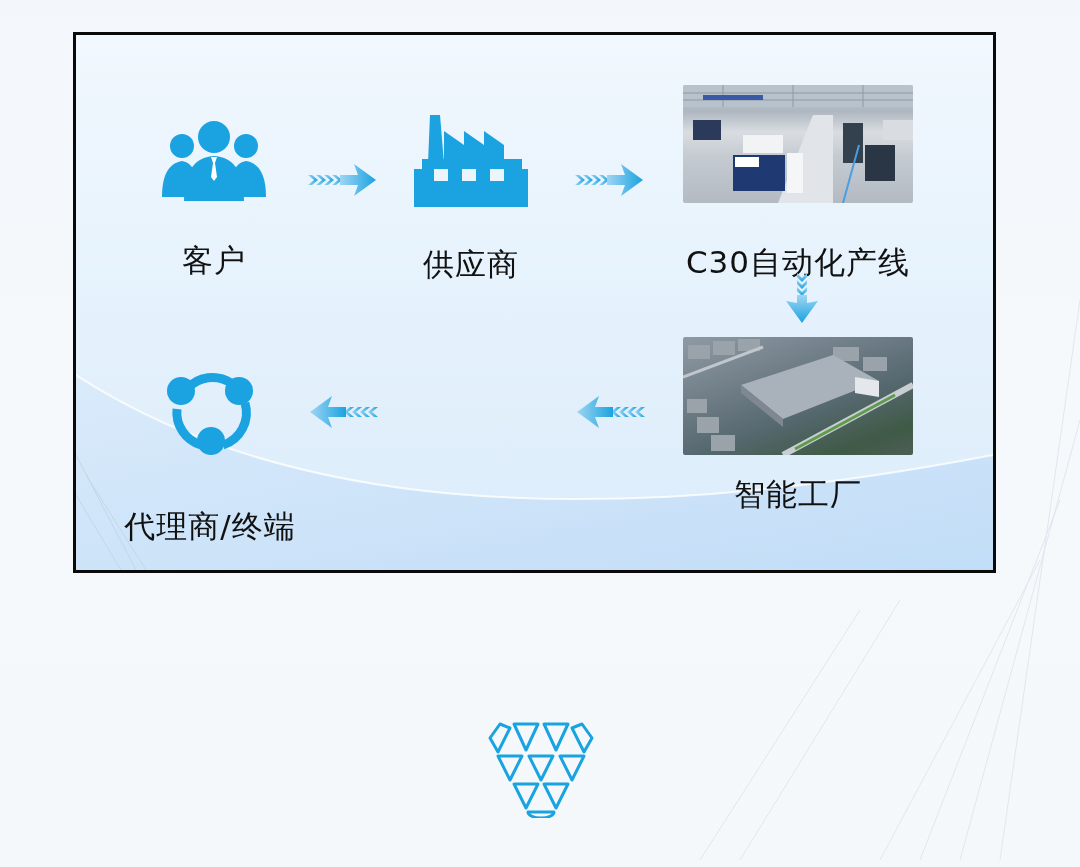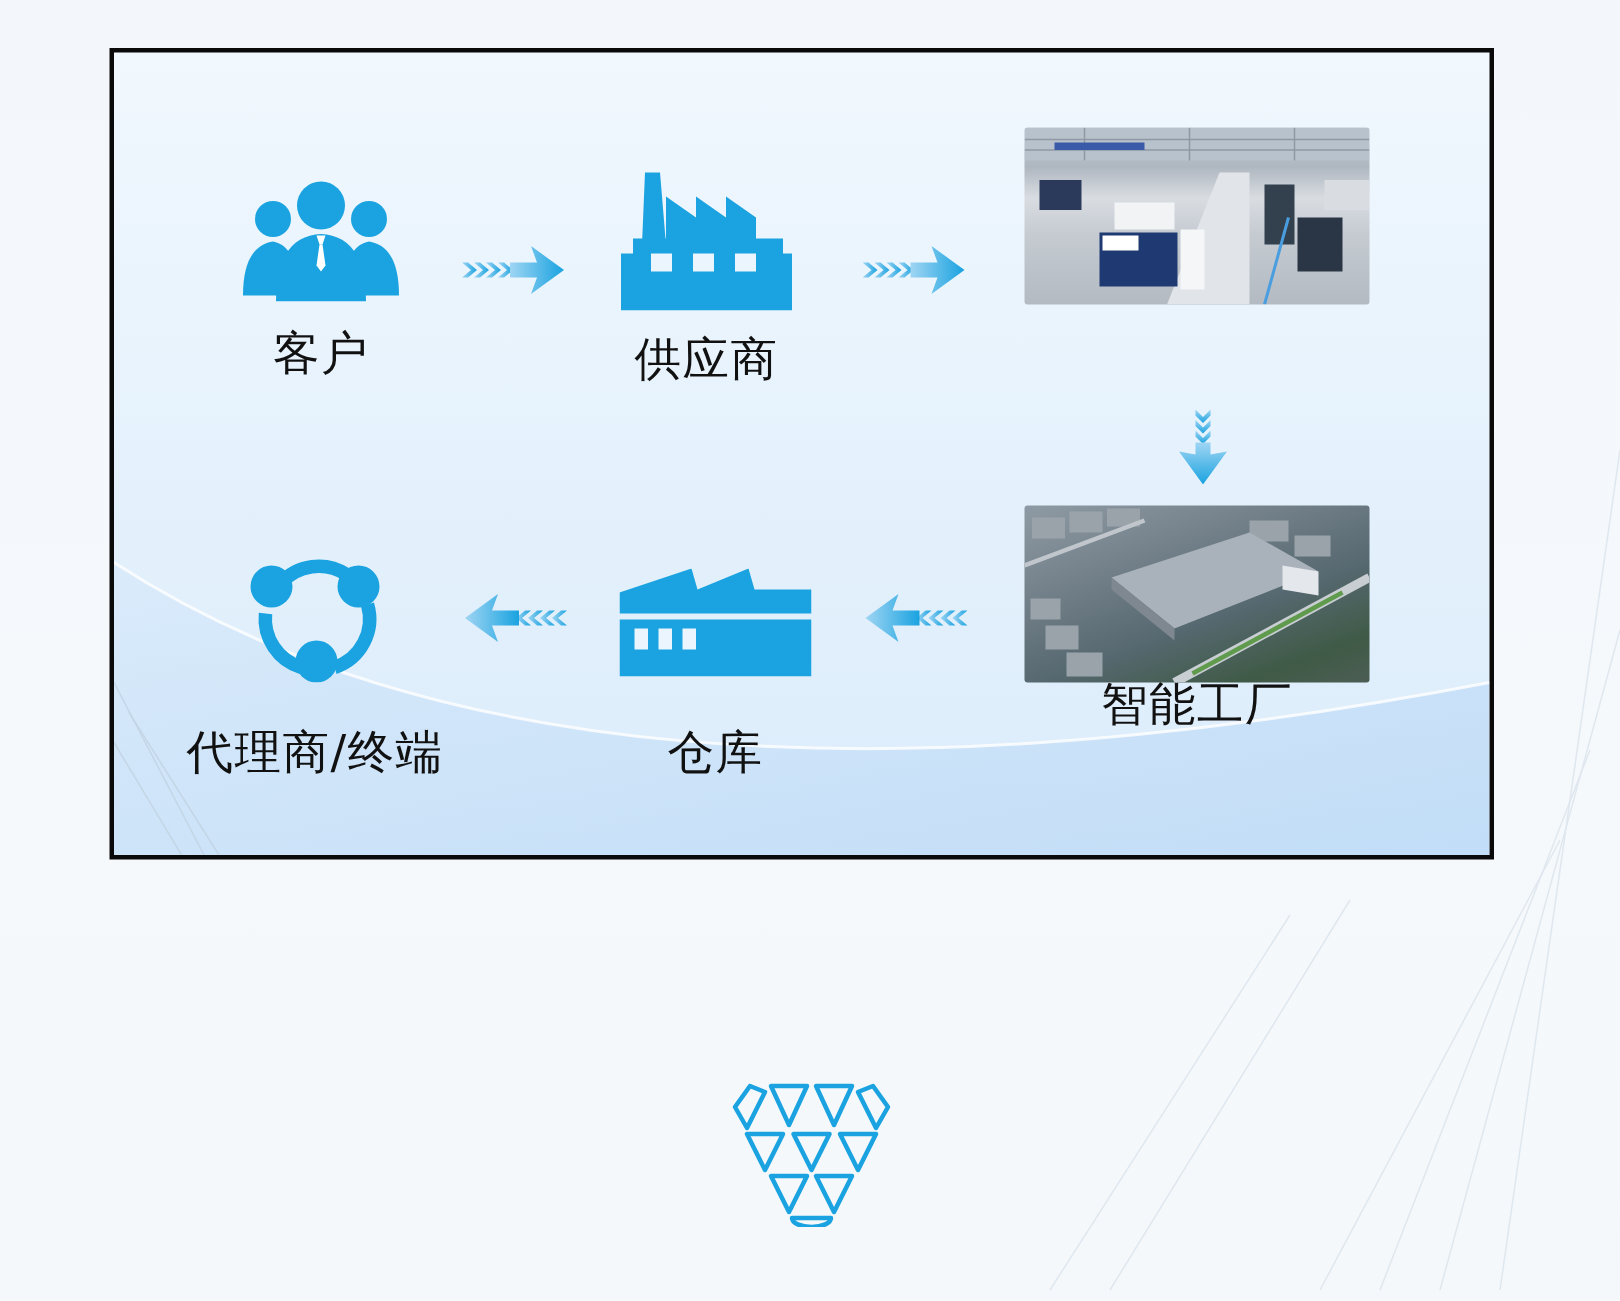--- a/index.html
+++ b/index.html
@@ -8,21 +8,21 @@
     font-family:"DejaVu Sans","Liberation Sans",sans-serif;
     background:linear-gradient(180deg,#f3f7fb 0%,#f6f9fc 60%,#f4f8fb 100%);
   }
   .bg-lines{position:absolute;inset:0;pointer-events:none;}
   .frame{
     position:absolute;left:73px;top:32px;width:917px;height:535px;
     border:3px solid #0a0a0a;overflow:hidden;
     background:linear-gradient(180deg,#f1f8fe 0%,#e4f1fc 55%,#dcecfb 100%);
   }
   .frame .swoosh{position:absolute;inset:0;}
-  .node{position:absolute;display:flex;flex-direction:column;align-items:center;}
+  .node{position:absolute;display:flex;flex-direction:column;align-items:center;gap:24px;}
   .label{font-size:31px;color:#111;letter-spacing:1px;white-space:nowrap;line-height:1;}
   .photo{
     width:230px;height:118px;border-radius:2px;overflow:hidden;position:relative;
   }
   .photo-line{
     background:linear-gradient(180deg,#c9d0d8 0%,#aeb6bf 22%,#d9dde2 40%,#c5cbd1 60%,#b4bac2 100%);
   }
   .photo-factory{
     background:linear-gradient(160deg,#8f9ba4 0%,#6f7d86 35%,#566870 60%,#3f5a46 85%,#4d5e55 100%);
   }
@@ -142,20 +142,21 @@
         <rect x="60" y="50" width="40" height="18" fill="#f2f3f5"></rect>
         <rect x="50" y="70" width="52" height="36" fill="#1f3a73"></rect>
         <rect x="52" y="72" width="24" height="10" fill="#ffffff"></rect>
         <rect x="104" y="68" width="16" height="40" fill="#f5f6f7"></rect>
         <rect x="160" y="38" width="20" height="40" fill="#33404e"></rect>
         <rect x="182" y="60" width="30" height="36" fill="#2a3545"></rect>
         <rect x="200" y="35" width="30" height="20" fill="#d9dde2"></rect>
         <path d="M160 118 L176 60" stroke="#4a9ee0" stroke-width="2"></path>
       </svg>
     </div>
+    <div class="label" style="margin-top:20px;">C30自动化产线</div>
   </div>
 
   <svg class="arrow" style="left:710px;top:238px;" width="32" height="50" viewBox="0 0 32 50">
     <defs>
         <linearGradient id="ad" x1="0" y1="0" x2="0" y2="1">
           <stop offset="0" stop-color="#9fd5f3"></stop>
           <stop offset="1" stop-color="#1aa3e0"></stop>
         </linearGradient>
       </defs>
     <g fill="url(#ad)">
@@ -199,34 +200,20 @@
       </defs>
     <g fill="url(#al1)">
       <path d="M70 11 L64 16 L70 21 L66 21 L60 16 L66 11 Z"></path>
         <path d="M62 11 L56 16 L62 21 L58 21 L52 16 L58 11 Z"></path>
       <path d="M54 11 L48 16 L54 21 L50 21 L44 16 L50 11 Z"></path>
         <path d="M46 11 L40 16 L46 21 L42 21 L36 16 L42 11 Z"></path>
       <path d="M38 11 L20 11 L24 0 L2 16 L24 32 L20 21 L38 21 Z"></path>
     </g>
   </svg>
 
-  <div class="node" style="left:336px;top:344px;width:130px;">
-    <svg width="128" height="72" viewBox="0 0 128 72">
-      <g fill="#1aa3e0">
-        <path d="M0 16 L48 0 L52 14 L86 0 L90 14 L128 14 L128 30 L0 30 Z"></path>
-        <rect x="0" y="34" width="128" height="38"></rect>
-      </g>
-      <g fill="#eaf5fd">
-          <rect x="10" y="40" width="9" height="14"></rect>
-          <rect x="26" y="40" width="9" height="14"></rect>
-          <rect x="42" y="40" width="9" height="14"></rect>
-        </g>
-    </svg>
-    <div class="label" style="margin-top:36px;">仓库</div>
-  </div>
 
   <svg class="arrow" style="left:232px;top:361px;" width="70" height="32" viewBox="0 0 70 32">
     <defs>
         <linearGradient id="al2" x1="1" x2="0">
           <stop offset="0" stop-color="#1aa3e0"></stop>
           <stop offset="1" stop-color="#9fd5f3"></stop>
         </linearGradient>
       </defs>
     <g fill="url(#al2)">
       <path d="M70 11 L64 16 L70 21 L66 21 L60 16 L66 11 Z"></path>

